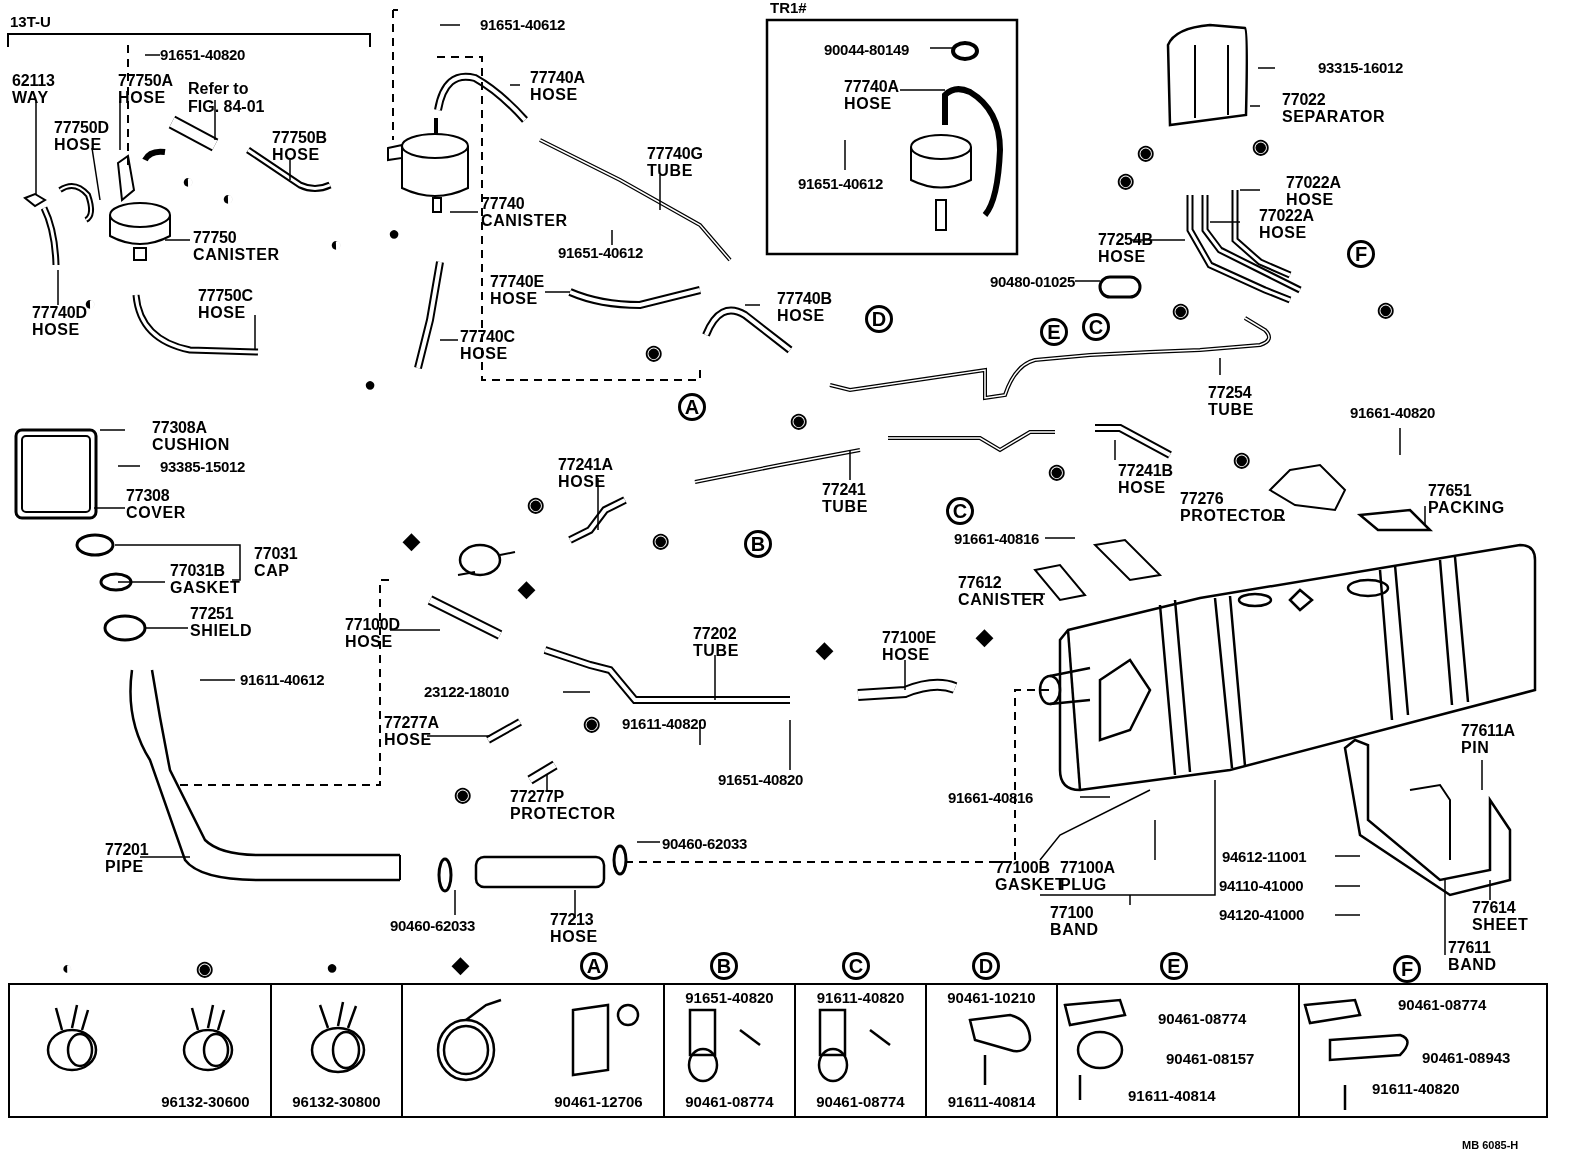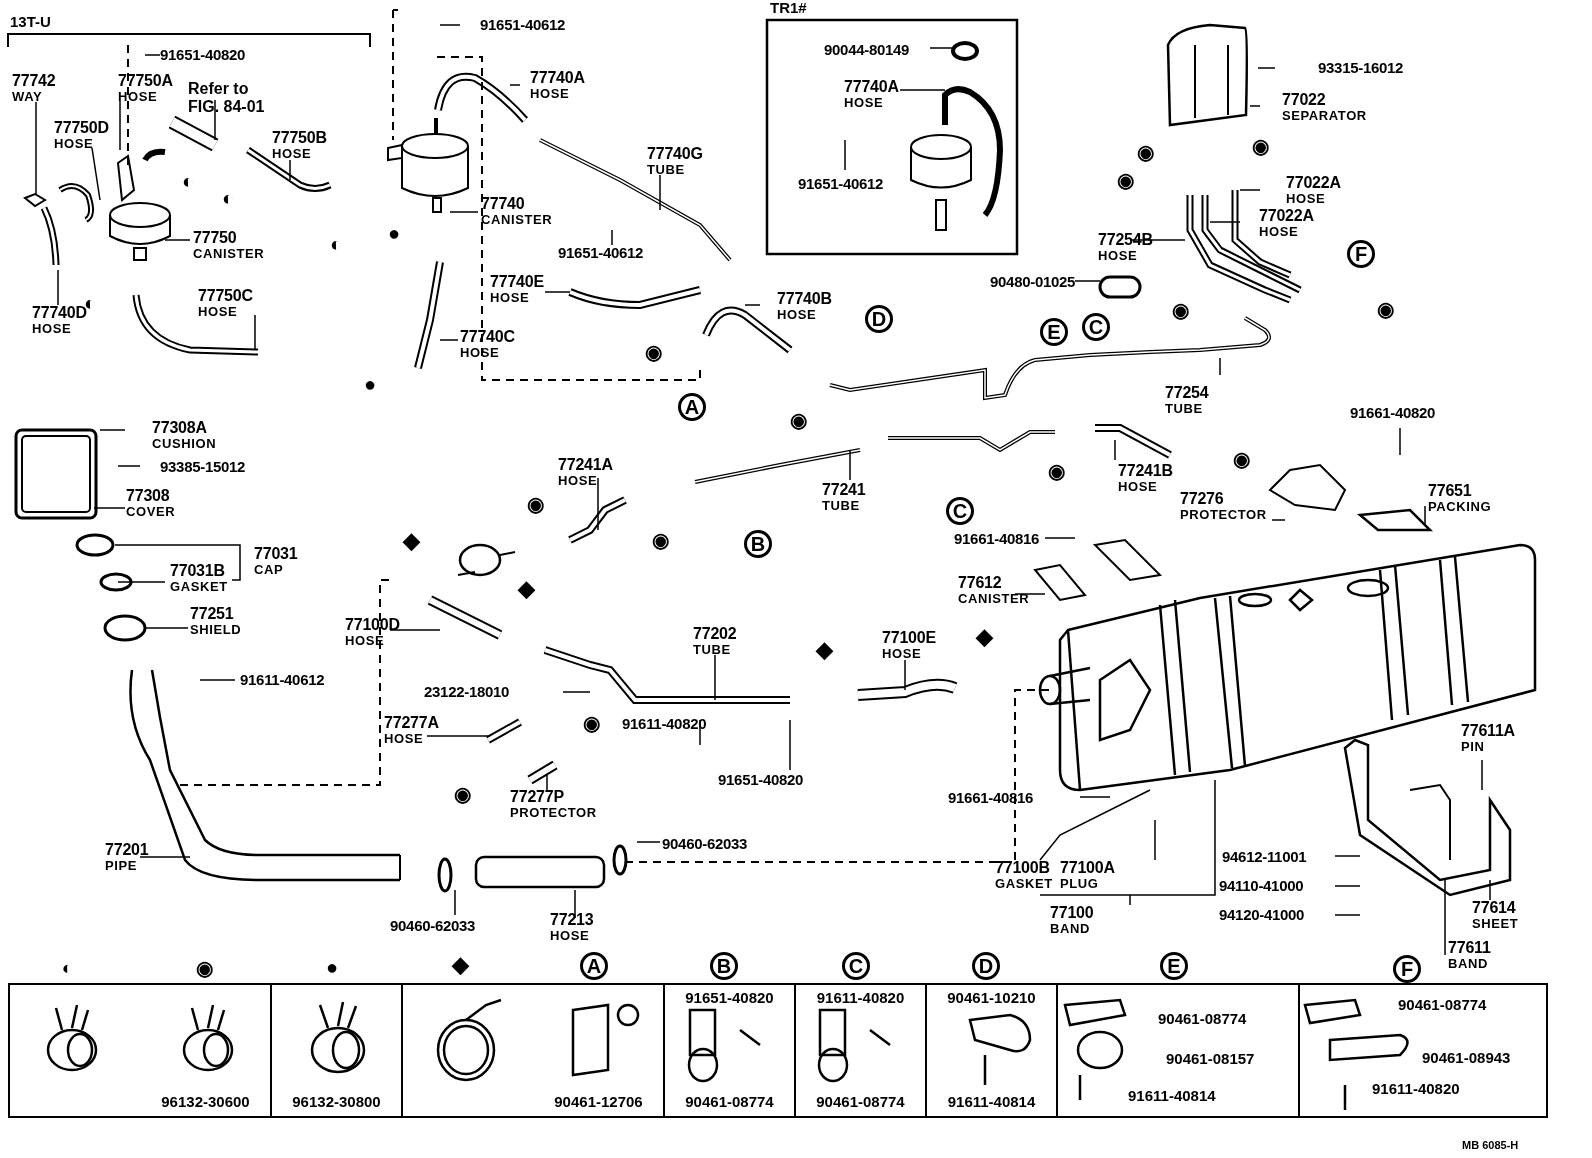--- a/index.html
+++ b/index.html
@@ -1,21 +1,21 @@
 <!DOCTYPE html>
 <html><head>
 <meta charset="utf-8">
 <style>
   html,body{margin:0;padding:0;background:#fff;}
   body{width:1592px;height:1158px;position:relative;overflow:hidden;font-family:"Liberation Sans",sans-serif;color:#000;}
   #stage{position:absolute;left:0;top:0;width:1444px;height:1158px;}
   svg{position:absolute;left:0;top:0;}
   .lbl{position:absolute;line-height:1;white-space:nowrap;}
   .pn{font-weight:bold;font-size:15px;letter-spacing:-0.3px;}
-  .nm{font-weight:bold;font-size:13px;letter-spacing:0.6px;display:block;margin-top:1px;}
+  .nm{font-weight:bold;font-size:16px;letter-spacing:0.6px;display:block;margin-top:1px;}
   .part{font-weight:bold;font-size:16px;letter-spacing:-0.2px;}
   .ref{font-weight:bold;font-size:15px;}
   .hdr{font-weight:bold;font-size:15px;}
   .code{font-weight:bold;font-size:11px;}
   .legend-box{position:absolute;border:2px solid #000;box-sizing:border-box;}
   .cell{position:absolute;top:0;height:100%;border-right:2px solid #000;box-sizing:border-box;}
   .cell:last-child{border-right:none;}
   .cell .bot{position:absolute;bottom:6px;left:0;right:0;text-align:center;font-weight:bold;font-size:15px;}
   .cell .top{position:absolute;top:4px;left:0;right:0;text-align:center;font-weight:bold;font-size:15px;}
   .sym{position:absolute;text-align:center;font-weight:bold;}
@@ -274,21 +274,21 @@
   </g>
 </svg>
 
 <div class="lbl hdr" style="left:10px;top:14px">13T-U</div>
 <div class="lbl hdr" style="left:770px;top:0px">TR1#</div>
 <div class="lbl" style="left:188px;top:80px;font-weight:bold;font-size:16px;line-height:18px">
   <div>Refer to</div>
   <div>FIG. 84-01</div>
 </div>
 
-<div class="lbl" style="left:12px;top:73px"><span class="part">77742</span><span class="nm">WAY</span></div>
+<div class="lbl" style="left:12px;top:73px"><span class="part">62113</span><span class="nm">WAY</span></div>
 <div class="lbl pn" style="left:160px;top:47px">91651-40820</div>
 <div class="lbl" style="left:118px;top:73px"><span class="part">77750A</span><span class="nm">HOSE</span></div>
 <div class="lbl" style="left:54px;top:120px"><span class="part">77750D</span><span class="nm">HOSE</span></div>
 <div class="lbl" style="left:272px;top:130px"><span class="part">77750B</span><span class="nm">HOSE</span></div>
 <div class="lbl" style="left:193px;top:230px"><span class="part">77750</span><span class="nm">CANISTER</span></div>
 <div class="lbl" style="left:32px;top:305px"><span class="part">77740D</span><span class="nm">HOSE</span></div>
 <div class="lbl" style="left:198px;top:288px"><span class="part">77750C</span><span class="nm">HOSE</span></div>
 
 <div class="lbl pn" style="left:480px;top:17px">91651-40612</div>
 <div class="lbl" style="left:530px;top:70px"><span class="part">77740A</span><span class="nm">HOSE</span></div>
@@ -302,21 +302,21 @@
 <div class="lbl pn" style="left:824px;top:42px">90044-80149</div>
 <div class="lbl" style="left:844px;top:79px"><span class="part">77740A</span><span class="nm">HOSE</span></div>
 <div class="lbl pn" style="left:798px;top:176px">91651-40612</div>
 
 <div class="lbl pn" style="left:1318px;top:60px">93315-16012</div>
 <div class="lbl" style="left:1282px;top:92px"><span class="part">77022</span><span class="nm">SEPARATOR</span></div>
 <div class="lbl" style="left:1286px;top:175px"><span class="part">77022A</span><span class="nm">HOSE</span></div>
 <div class="lbl" style="left:1259px;top:208px"><span class="part">77022A</span><span class="nm">HOSE</span></div>
 <div class="lbl" style="left:1098px;top:232px"><span class="part">77254B</span><span class="nm">HOSE</span></div>
 <div class="lbl pn" style="left:990px;top:274px">90480-01025</div>
-<div class="lbl" style="left:1165px;top:385px"><span class="part">77254</span><span class="nm">TUBE</span></div>
+<div class="lbl" style="left:1208px;top:385px"><span class="part">77254</span><span class="nm">TUBE</span></div>
 <div class="lbl pn" style="left:1350px;top:405px">91661-40820</div>
 
 <div class="lbl" style="left:152px;top:420px"><span class="part">77308A</span><span class="nm">CUSHION</span></div>
 <div class="lbl pn" style="left:160px;top:459px">93385-15012</div>
 <div class="lbl" style="left:126px;top:488px"><span class="part">77308</span><span class="nm">COVER</span></div>
 <div class="lbl" style="left:254px;top:546px"><span class="part">77031</span><span class="nm">CAP</span></div>
 <div class="lbl" style="left:170px;top:563px"><span class="part">77031B</span><span class="nm">GASKET</span></div>
 <div class="lbl" style="left:190px;top:606px"><span class="part">77251</span><span class="nm">SHIELD</span></div>
 <div class="lbl pn" style="left:240px;top:672px">91611-40612</div>
 

